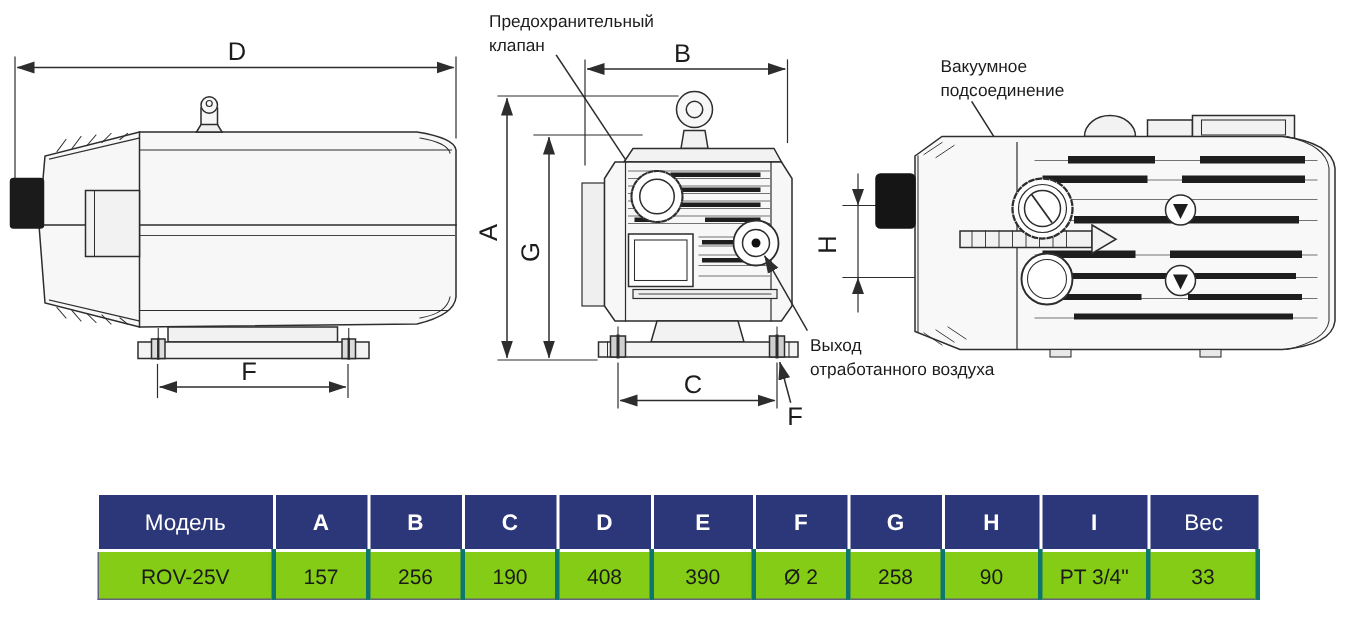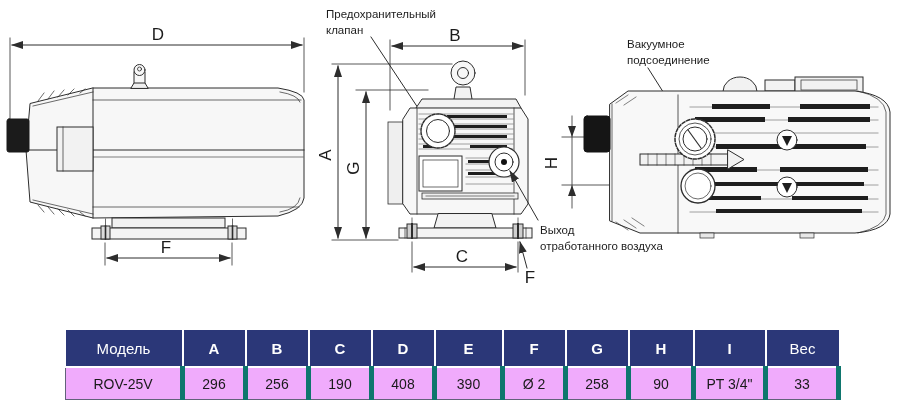--- a/index.html
+++ b/index.html
@@ -17,23 +17,23 @@
     font-family:"Liberation Sans", sans-serif;
   }
   .dim-table th{
     background:#2b3778;color:#ffffff;font-size:15px;font-weight:700;
     height:36px;border-right:2px solid #ffffff;border-bottom:2px solid #ffffff;
     text-align:center;vertical-align:middle;padding:0;
   }
   .dim-table th.wide{font-weight:400;}
   .dim-table th:last-child{border-right:none;}
   .dim-table td{
-    background:#f0abfc;color:#1a1a1a;font-size:14px;
+    background:#84cc16;color:#1a1a1a;font-size:14px;
     height:31px;text-align:center;vertical-align:middle;padding:0;
-    border-right:5px solid #0f766e;border-bottom:1px solid #62627a;
+    border-right:3px solid #0f766e;border-bottom:1px solid #62627a;
   }
   .dim-table td:first-child{border-left:1px solid #62627a;}
 </style>
 </head>
 <body>
 
 <div class="canvas">
 
 <svg width="898" height="328" viewBox="0 0 898 328" stroke-linecap="square">
   <defs>
@@ -309,21 +309,21 @@
       <th>F</th>
       <th>G</th>
       <th>H</th>
       <th>I</th>
       <th class="wide">Вес</th>
     </tr>
   </thead>
   <tbody>
     <tr>
       <td>ROV-25V</td>
-      <td>296</td>
+      <td>157</td>
       <td>256</td>
       <td>190</td>
       <td>408</td>
       <td>390</td>
       <td>Ø 2</td>
       <td>258</td>
       <td>90</td>
       <td>PT 3/4"</td>
       <td>33</td>
     </tr>

